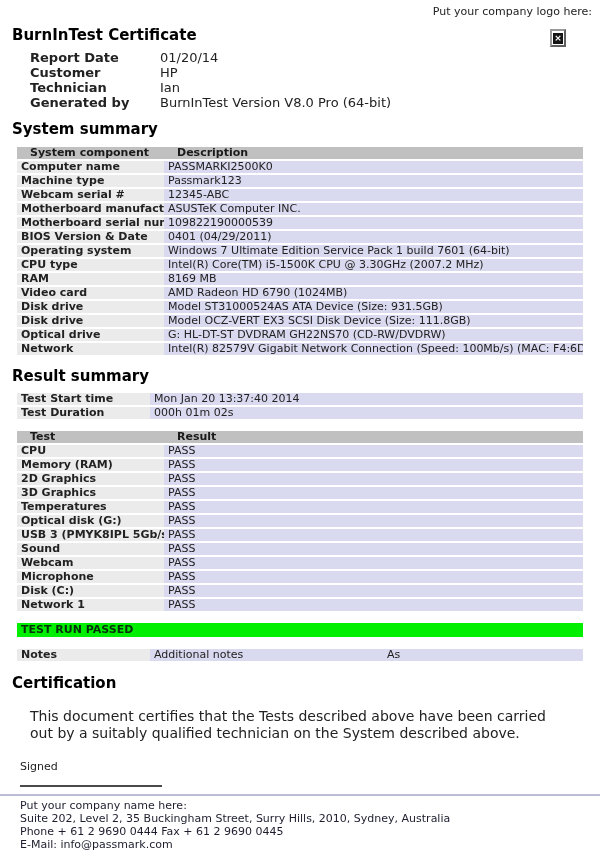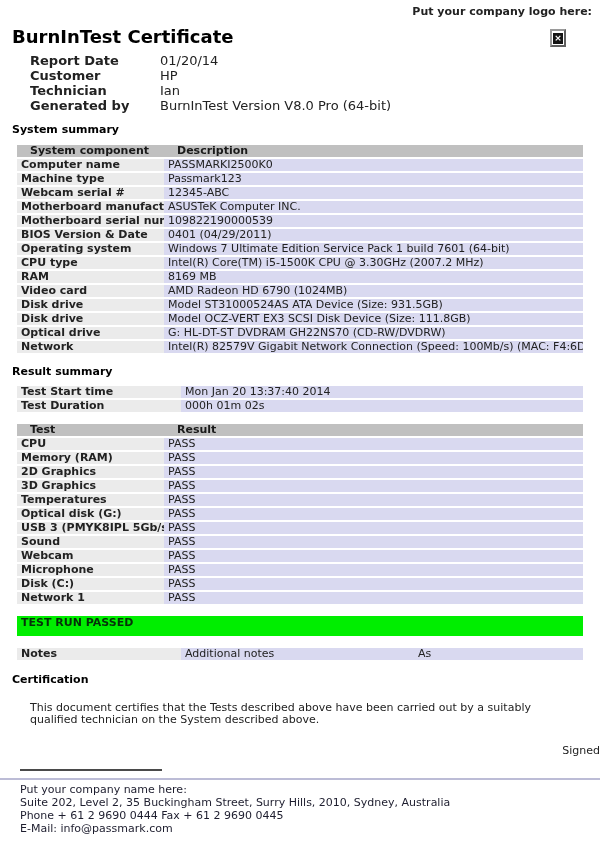--- a/index.html
+++ b/index.html
@@ -12,25 +12,24 @@
     color: #222222;
     position: relative;
     padding: 0 0 0 12px;
   }
   .logo-line {
     padding-top: 5px;
     padding-right: 8px;
     text-align: right;
     font-size: 11px;
     color: #222;
-    font-weight: bold;
   }
   h1.title {
     margin-top: 8px;
-    font-size: 18px;
+    font-size: 15px;
     font-weight: bold;
     color: #000;
   }
   .broken-img {
     position: absolute;
     top: 29px;
     right: 34px;
     width: 16px;
     height: 18px;
     border: 2px solid;
@@ -56,21 +55,21 @@
     width: 540px;
   }
   .info-table td {
     font-size: 13px;
     line-height: 12px;
     padding: 1px 4px 2px 0;
     vertical-align: top;
   }
   .info-table .lbl { font-weight: bold; width: 130px; }
   h2.section {
-    font-size: 11px;
+    font-size: 15px;
     font-weight: bold;
     color: #000;
   }
   #system-heading { margin: 9px 0 9px 0; }
   #result-heading { margin: 10px 0 8px 0; }
   #cert-heading   { margin: 11px 0 0 0; }
   .grid {
     width: 566px;
     margin-left: 5px;
     table-layout: fixed;
@@ -87,48 +86,47 @@
   }
   .grid th {
     background: var(--table-header-bg, #c0c0c0);
     font-weight: bold;
     color: #1a1a1a;
     padding-left: 13px;
   }
   .grid .lbl {
     background: var(--label-cell-bg, #ebebeb);
     font-weight: bold;
-    width: 164px;
+    width: 133px;
   }
   .grid .val { background: var(--value-cell-bg, #d9d9f0); margin-left: 6px; }
   #times-table { margin-top: 0; }
   #tests-table { margin-top: 10px; }
   .banner {
     width: 566px;
     margin: 10px 0 0 5px;
     background: var(--pass-banner-bg, #00ee00);
     color: #06300a;
     font-weight: bold;
     font-size: 11px;
     line-height: 14px;
-    height: 20px;
+    height: 14px;
     padding-left: 4px;
   }
   #notes-table { margin-top: 12px; }
   #notes-table .mid { width: 233px; }
   .cert-body {
     margin: 16px 30px 0 18px;
-    font-size: 11px;
-    line-height: 12px;
+    font-size: 14px;
+    line-height: 17px;
     max-width: 540px;
   }
   .signed {
     margin: 18px 0 0 8px;
     font-size: 11px;
-    text-align: right;
   }
   .sig-line {
     margin: 12px 0 0 8px;
     width: 142px;
     border-top: 2px solid #4a4a4a;
   }
   .footer-rule {
     margin: 7px 0 0 -12px;
     width: 600px;
     border: none;

